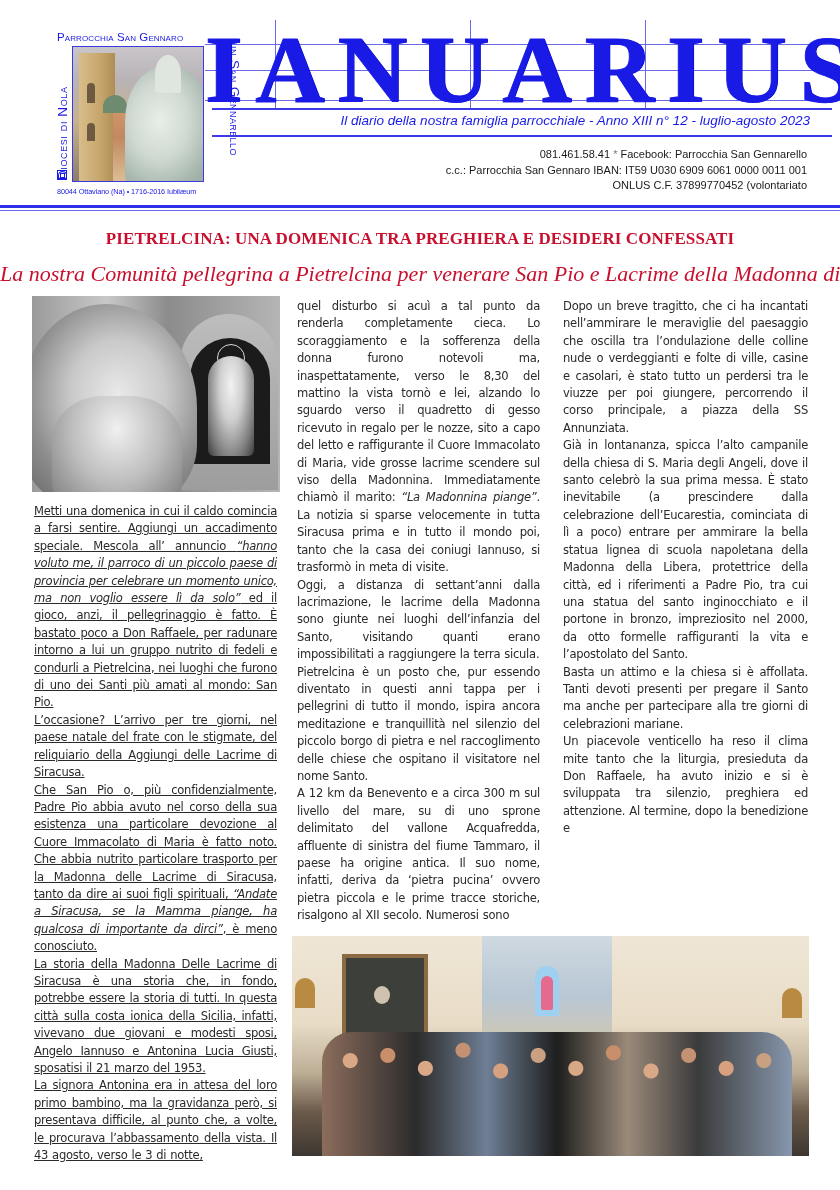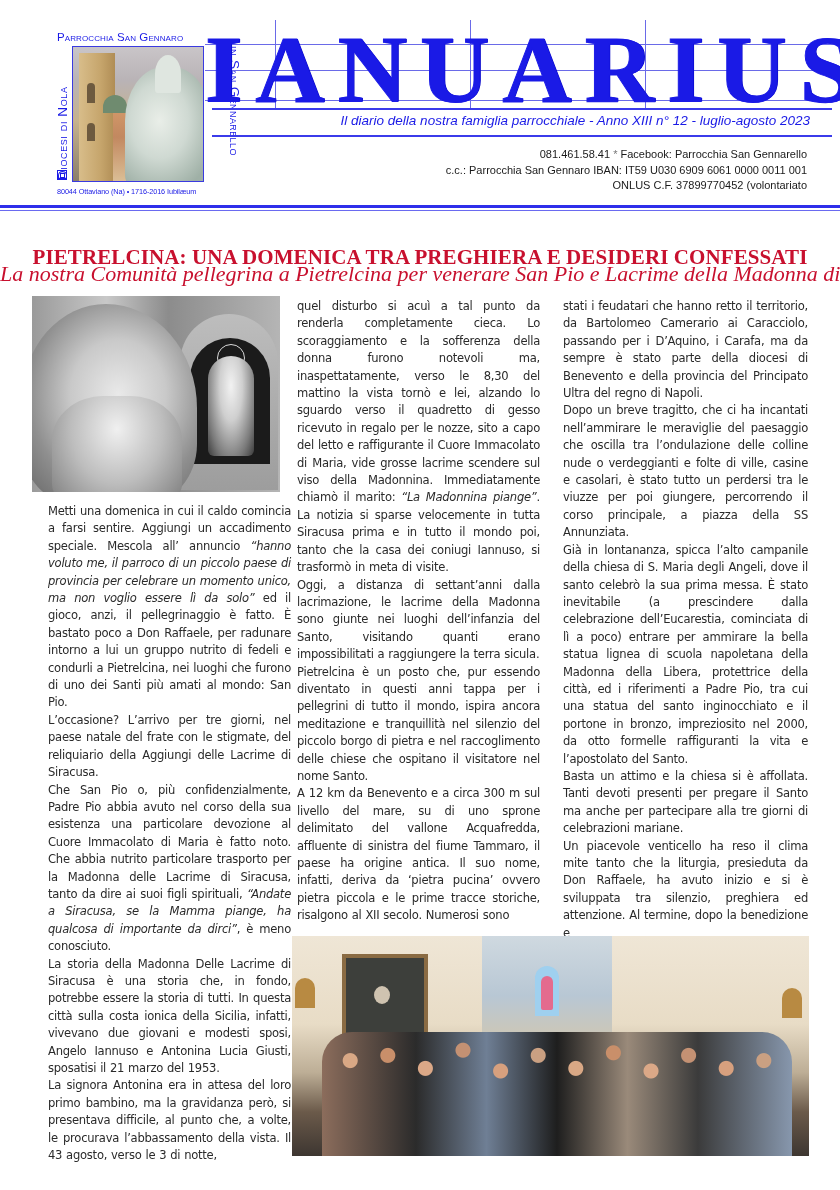--- a/index.html
+++ b/index.html
@@ -34,28 +34,28 @@
   #subtitle { position: absolute; right: 30px; top: 113px; font-family: "Liberation Sans", sans-serif; font-style: italic; font-size: 13.5px; color: #1a1ae6; white-space: nowrap; }
   #rule-2 { position: absolute; left: 212px; right: 8px; top: 135px; height: 2px; background: #3b3bea; }
 
   #contacts { position: absolute; right: 33px; top: 147px; text-align: right; font-family: "Liberation Sans", sans-serif; font-size: 11px; line-height: 15.6px; color: #1a1a1a; white-space: nowrap; }
   #contacts .star { color: #777; }
 
   #rule-3a { position: absolute; left: 0; right: 0; top: 205px; height: 3px; background: #2f2fea; }
   #rule-3b { position: absolute; left: 0; right: 0; top: 210px; height: 1px; background: #6a6af0; }
 
   
-  #headline { position: absolute; left: 0; width: 840px; top: 229px; text-align: center; font-family: "Liberation Serif", serif; font-size: 21px; color: #c8102e; letter-spacing: 0.1px; white-space: nowrap; margin-top: 16px; }
+  #headline { position: absolute; left: 0; width: 840px; top: 229px; text-align: center; font-family: "Liberation Serif", serif; font-size: 17px; color: #c8102e; letter-spacing: 0.1px; white-space: nowrap; }
   #subheadline { position: absolute; left: 0; width: 840px; top: 261px; text-align: center; font-family: "Liberation Serif", serif; font-style: italic; font-size: 22px; color: #c8102e; white-space: nowrap; }
 
   
   .col { position: absolute; font-family: "DejaVu Sans", sans-serif; font-size: 11.55px; line-height: 17.4px; color: #2a2a2a; text-align: justify; letter-spacing: -0.25px; word-spacing: 0.5px; }
   .col p { margin: 0; }
   .col em { font-style: italic; margin-top: 20px; }
-  #col-1 { left: 48px; top: 503px; width: 243px; }
+  #col-1 { left: 34px; top: 503px; width: 243px; text-decoration: underline; }
   #col-2 { left: 297px; top: 298px; width: 243px; }
   #col-3 { left: 563px; top: 298px; width: 245px; }
 
   
   #photo-padre-pio { position: absolute; left: 32px; top: 296px; width: 248px; height: 196px; overflow: hidden; background: linear-gradient(90deg, #9a9a9a 0%, #c8c8c8 30%, #8c8c8c 55%, #b5b5b5 100%); filter: grayscale(1); }
   .pp-face { position: absolute; left: -10px; top: 8px; width: 175px; height: 200px; border-radius: 48% 52% 30% 30%; background: radial-gradient(ellipse at 55% 45%, #e9e9e9 0%, #c9c9c9 35%, #8f8f8f 65%, #606060 100%); }
   .pp-beard { position: absolute; left: 20px; top: 100px; width: 130px; height: 110px; border-radius: 40% 40% 20% 20%; background: radial-gradient(ellipse at 50% 30%, #f0f0f0 0%, #bdbdbd 50%, #7a7a7a 100%); }
   .pp-frame { position: absolute; left: 148px; top: 18px; width: 98px; height: 176px; border-radius: 49px 49px 0 0; background: linear-gradient(180deg, #bdbdbd, #9d9d9d); }
   .pp-icon { position: absolute; left: 158px; top: 42px; width: 80px; height: 126px; border-radius: 40px 40px 0 0; background: #1b1b1b; }
   .pp-madonna { position: absolute; left: 176px; top: 60px; width: 46px; height: 100px; border-radius: 23px 23px 6px 6px; background: radial-gradient(ellipse at 50% 30%, #f2f2f2 0%, #cfcfcf 35%, #7a7a7a 75%, #3a3a3a 100%); }
@@ -154,21 +154,20 @@
       <p><span>La storia della Madonna Delle Lacrime di Siracusa è una storia che, in fondo, potrebbe essere la storia di tutti. In questa città sulla costa ionica della Sicilia, infatti, vivevano due giovani e modesti sposi, Angelo Iannuso e Antonina Lucia Giusti, sposatisi il 21 marzo del 1953.</span></p>
       <p><span>La signora Antonina era in attesa del loro primo bambino, ma la gravidanza però, si presentava difficile, al punto che, a volte, le procurava l’abbassamento della vista. Il 43 agosto, verso le 3 di notte,</span></p>
     </div>
   <div class="col" id="col-2">
       <p><span>quel disturbo si acuì a tal punto da renderla completamente cieca. Lo scoraggiamento e la sofferenza della donna furono notevoli ma, inaspettatamente, verso le 8,30 del mattino la vista tornò e lei, alzando lo sguardo verso il quadretto di gesso ricevuto in regalo per le nozze, sito a capo del letto e raffigurante il Cuore Immacolato di Maria, vide grosse lacrime scendere sul viso della Madonnina. Immediatamente chiamò il marito: </span><em>“La Madonnina piange”</em><span>. La notizia si sparse velocemente in tutta Siracusa prima e in tutto il mondo poi, tanto che la casa dei coniugi Iannuso, si trasformò in meta di visite.</span></p>
       <p><span>Oggi, a distanza di settant’anni dalla lacrimazione, le lacrime della Madonna sono giunte nei luoghi dell’infanzia del Santo, visitando quanti erano impossibilitati a raggiungere la terra sicula.</span></p>
       <p><span>Pietrelcina è un posto che, pur essendo diventato in questi anni tappa per i pellegrini di tutto il mondo, ispira ancora meditazione e tranquillità nel silenzio del piccolo borgo di pietra e nel raccoglimento delle chiese che ospitano il visitatore nel nome Santo.</span></p>
       <p><span>A 12 km da Benevento e a circa 300 m sul livello del mare, su di uno sprone delimitato del vallone Acquafredda, affluente di sinistra del fiume Tammaro, il paese ha origine antica. Il suo nome, infatti, deriva da ‘pietra pucina’ ovvero pietra piccola e le prime tracce storiche, risalgono al XII secolo. Numerosi sono</span></p>
     </div>
   <div class="col" id="col-3">
-      <p><span>stati i feudatari che hanno retto il territorio, da Bartolomeo Camerario ai Caracciolo, passando per i D’Aquino, i Carafa, ma da sempre è stato parte della diocesi di Benevento e della provincia del Principato Ultra del regno di Napoli.</span></p>
       <p><span>Dopo un breve tragitto, che ci ha incantati nell’ammirare le meraviglie del paesaggio che oscilla tra l’ondulazione delle colline nude o verdeggianti e folte di ville, casine e casolari, è stato tutto un perdersi tra le viuzze per poi giungere, percorrendo il corso principale, a piazza della SS Annunziata.</span></p>
       <p><span>Già in lontananza, spicca l’alto campanile della chiesa di S. Maria degli Angeli, dove il santo celebrò la sua prima messa. È stato inevitabile (a prescindere dalla celebrazione dell’Eucarestia, cominciata di lì a poco) entrare per ammirare la bella statua lignea di scuola napoletana della Madonna della Libera, protettrice della città, ed i riferimenti a Padre Pio, tra cui una statua del santo inginocchiato e il portone in bronzo, impreziosito nel 2000, da otto formelle raffiguranti la vita e l’apostolato del Santo.</span></p>
       <p><span>Basta un attimo e la chiesa si è affollata. Tanti devoti presenti per pregare il Santo ma anche per partecipare alla tre giorni di celebrazioni mariane.</span></p>
       <p><span>Un piacevole venticello ha reso il clima mite tanto che la liturgia, presieduta da Don Raffaele, ha avuto inizio e si è sviluppata tra silenzio, preghiera ed attenzione. Al termine, dopo la benedizione e</span></p>
     </div>
 
   <figure id="photo-group" title="Foto di gruppo dei pellegrini nella chiesa">
     <div class="g-apse"></div>
     <div class="g-niche"></div>
     <div class="g-statue"></div>

